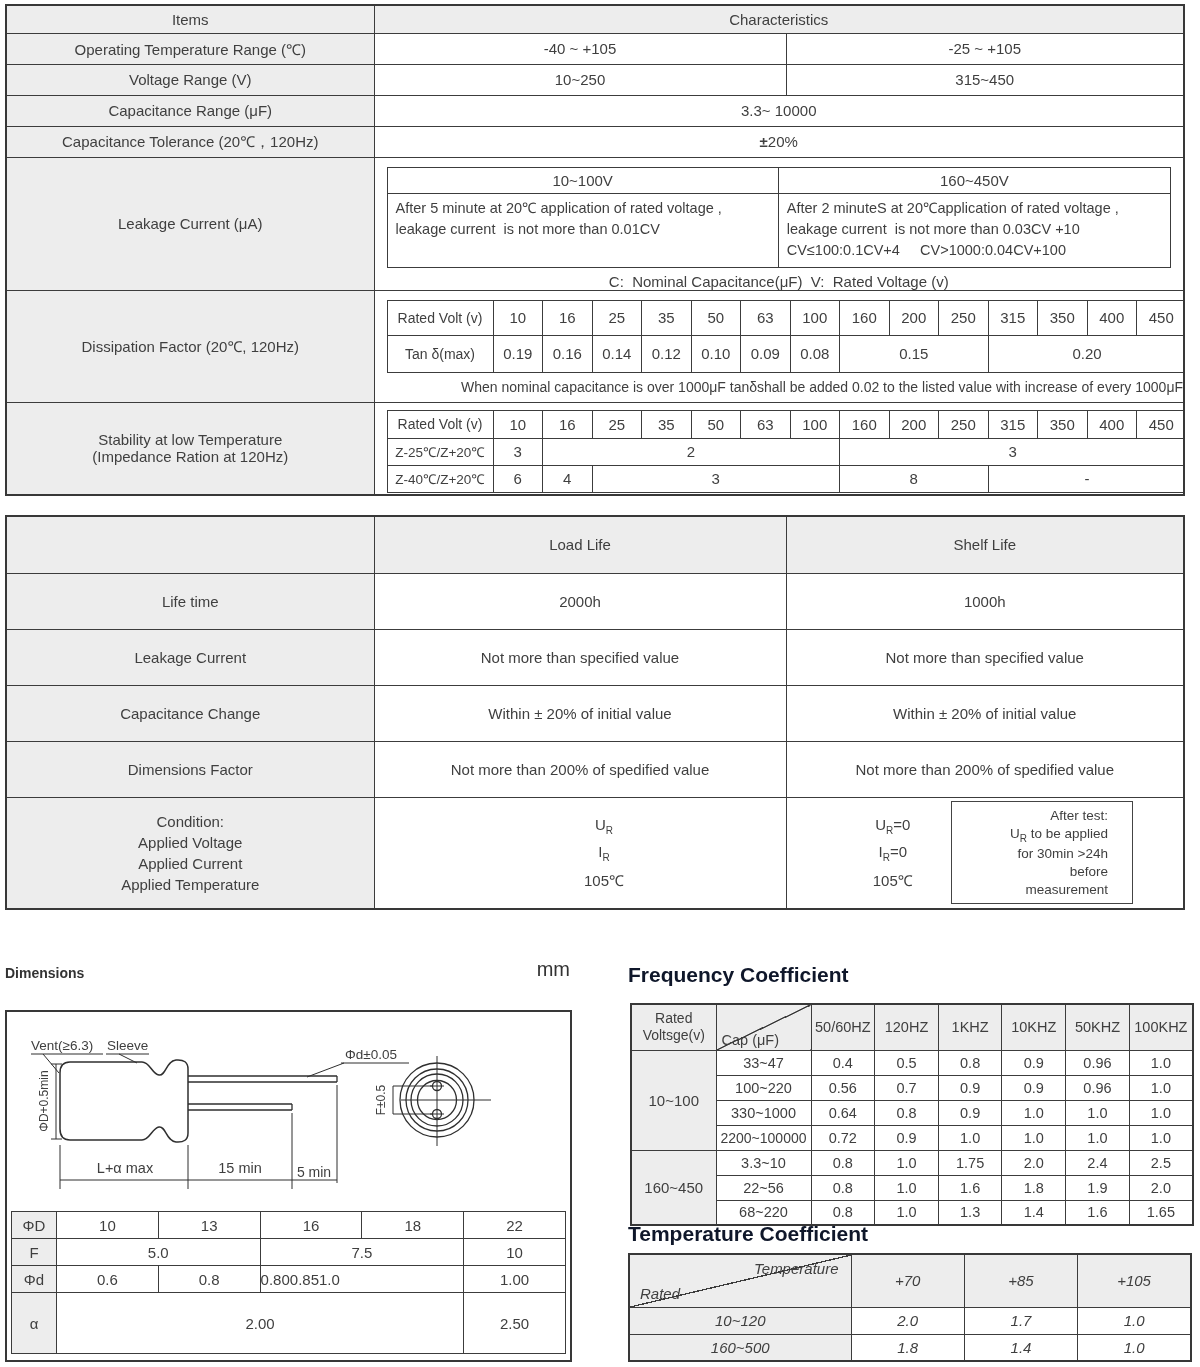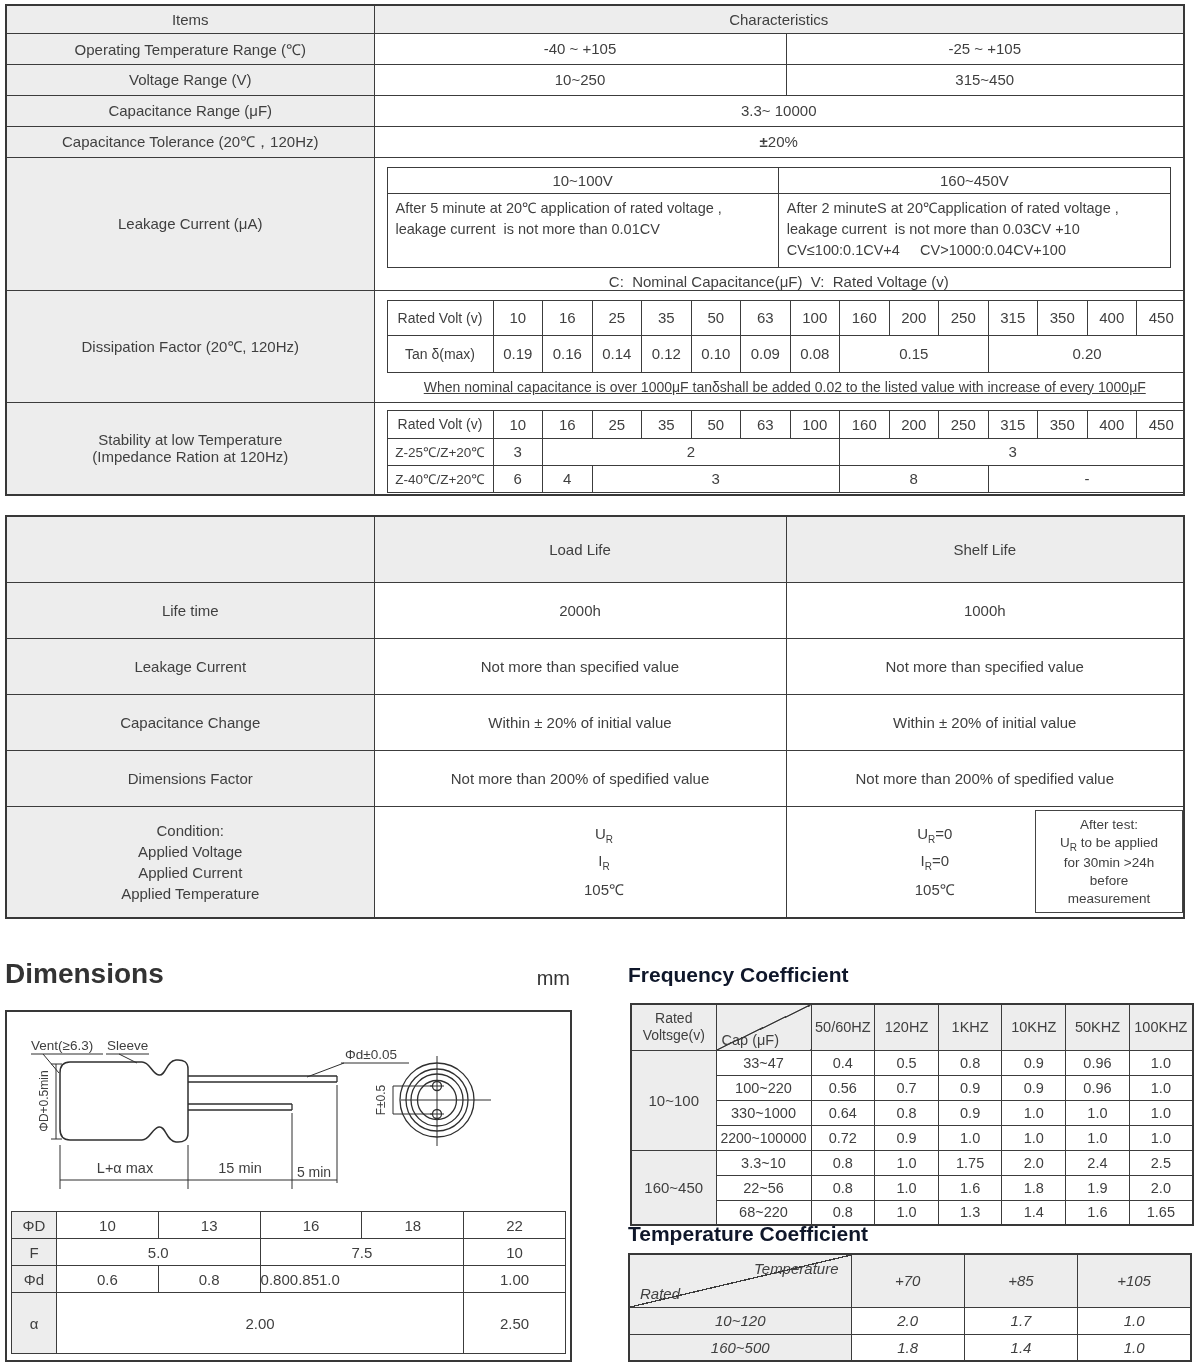--- a/index.html
+++ b/index.html
@@ -8,51 +8,51 @@
   table.tbl{border-collapse:collapse;table-layout:fixed;border:2px solid #383838;}
   table.tbl td{border:1.5px solid #3c3c3c;text-align:center;vertical-align:middle;
                padding:0;font-size:15px;color:#3f3f3f;overflow:hidden;}
   table.inner{border:1.5px solid #3c3c3c;}
   .gray{background:#ededed;}
   .top{vertical-align:top !important;}
   .fs14{font-size:14px !important;}
   .fs145{font-size:14.5px !important;}
   .rh28{height:28px;} .rh31{height:31px;} .rh127{height:127px;} .rh112{height:112px;}
   .rh93{height:93px;} .rh35{height:35px;} .rh37{height:37px;} .rh27{height:27px;}
-  .rh57{height:66px;} .rh56{height:56px;} .rh46{height:46px;} .rh25{height:25px;}
+  .rh57{height:57px;} .rh56{height:56px;} .rh46{height:46px;} .rh25{height:25px;}
   .rh53{height:53px;} .rh61{height:61px;}
   
   .abs{position:absolute;}
   #t1{left:5px;top:4px;width:1180px;}
   #t2{left:5px;top:515px;width:1180px;}
   
   .leak-box{margin:9px 12px 0 12px;border:1.5px solid #3c3c3c;display:grid;
             grid-template-columns:1fr 1fr;}
   .lk-hd{height:25px;line-height:25px;text-align:center;font-size:15px;
          border-bottom:1.5px solid #3c3c3c;}
   .lk-br{border-right:1.5px solid #3c3c3c;}
   .lk-bd{padding:4px 8px 6px 8px;text-align:left;font-size:14.5px;line-height:1.45;
          min-height:62px;}
   .lk-bd div{white-space:pre;}
   .leak-caption{margin-top:5px;text-align:center;font-size:15px;white-space:pre;}
-  .note{margin:6px 0 0 12px;text-align:center;font-size:14px;white-space:nowrap;text-decoration:underline;}
+  .note{margin:6px 0 0 12px;text-align:right;font-size:14px;white-space:nowrap;}
   .zlab{font-size:13.5px !important;}
   
   .cond{display:flex;flex-direction:column;justify-content:center;align-items:center;
         gap:7px;height:100%;font-size:15px;padding-left:48px;}
   sub{font-size:10px;}
   .shelf-cond{display:flex;align-items:center;height:100%;}
   .shelf-cond .cond{flex:1;}
-  .after-box{width:132px;border:1.5px solid #444;padding:5px 7px;
-             text-align:center;font-size:13.5px;line-height:1.32;}
+  .after-box{width:132px;border:1.5px solid #444;margin-right:50px;padding:5px 24px;
+             text-align:right;font-size:13.5px;line-height:1.32;}
   .cond-label{line-height:1.4;font-size:15px;}
   
   #dim-title{left:5px;top:958px;width:565px;display:flex;justify-content:space-between;
              align-items:flex-end;}
-  #dim-title .t{font-size:28px;font-weight:600;color:#333;}
+  #dim-title .t{font-size:14px;font-weight:600;color:#333;}
   #dim-title .u{font-size:20px;font-weight:500;color:#333;}
   #dim-box{left:5px;top:1010px;width:567px;height:352px;border:2px solid #383838;
            box-sizing:border-box;}
   #dim-box svg{display:block;}
   .dim-tbl{margin:13px auto 0 auto;width:555px;}
   .spread{display:flex;justify-content:flex-start;align-items:center;width:100%;}
   
   .sec-title{font-size:21px;font-weight:600;color:#0f172a;}
   #freq-title{left:628px;top:963px;}
   #freq-tbl{left:630px;top:1003px;width:564px;}

